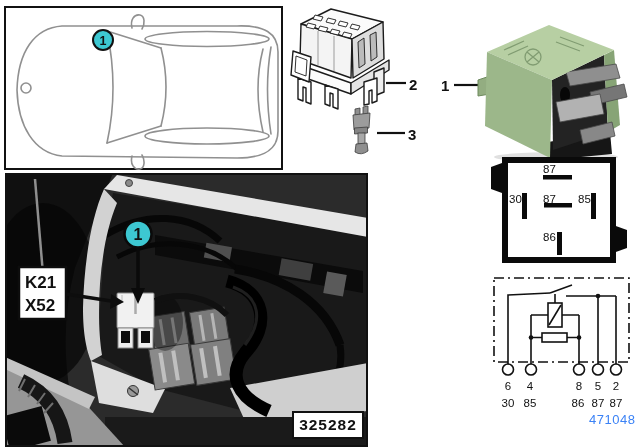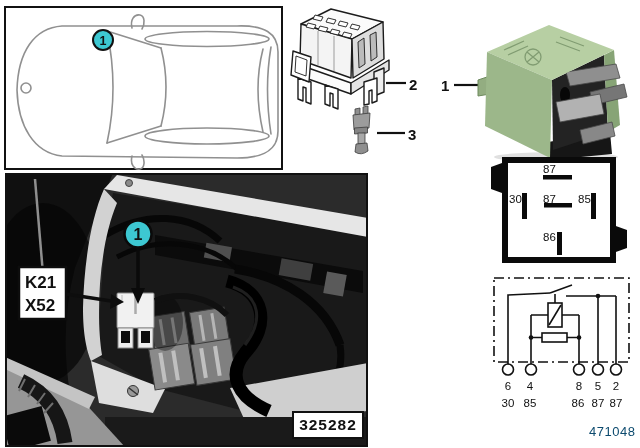--- a/index.html
+++ b/index.html
@@ -1,20 +1,20 @@
 <!DOCTYPE html>
 <html><head>
 <meta charset="utf-8">
 <style>
   html,body{margin:0;padding:0;background:#fff;}
   #stage{position:relative;width:640px;height:448px;background:#fff;overflow:hidden;
          font-family:"Liberation Sans",sans-serif;}
   .abs{position:absolute;}
   svg text{font-family:"Liberation Sans",sans-serif;fill:#111;}
-  .docnum{position:absolute;left:589px;top:424px;font-size:13px;color:#0c4a6e;
+  .docnum{position:absolute;left:589px;top:412px;font-size:13px;color:#3b82f6;
           letter-spacing:.5px;font-family:"Liberation Sans",sans-serif;}
 </style>
 </head>
 <body>
 
 <div id="stage">
 
   <svg class="abs" style="left:4px;top:6px" width="279" height="164" viewBox="0 0 279 164">
     <rect x="1" y="1" width="277" height="162" fill="#ffffff" stroke="#111" stroke-width="2"></rect>
     <g stroke="#909090" stroke-width="1.6" fill="none" stroke-linecap="round">

